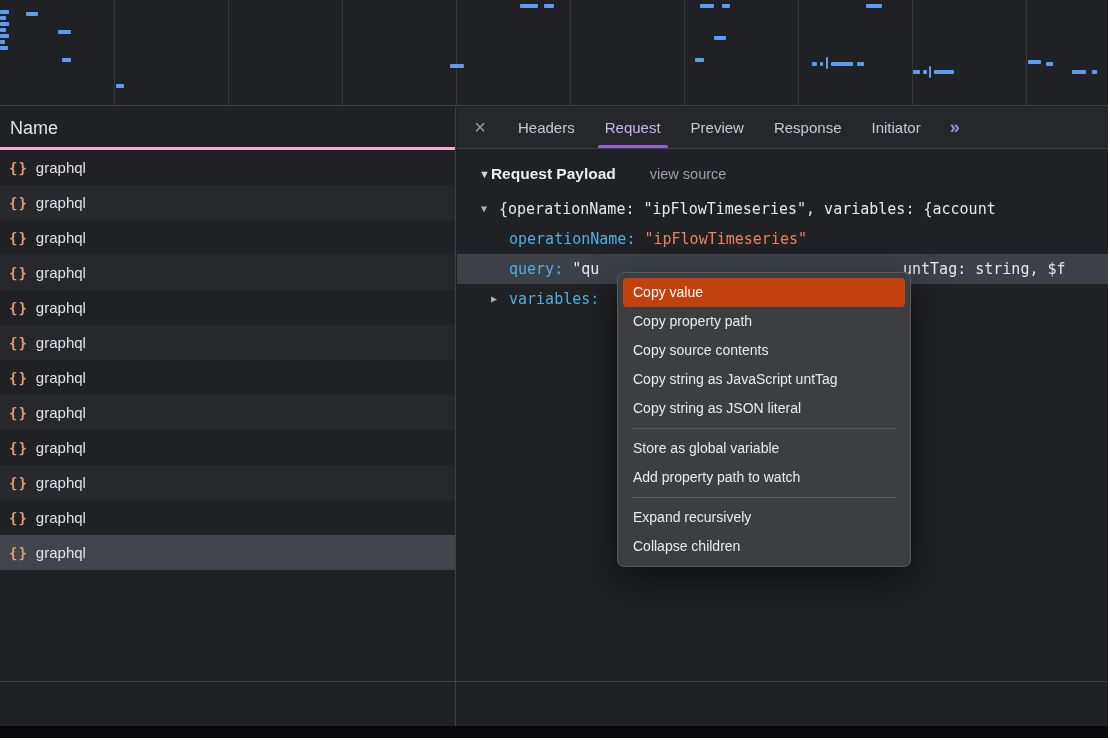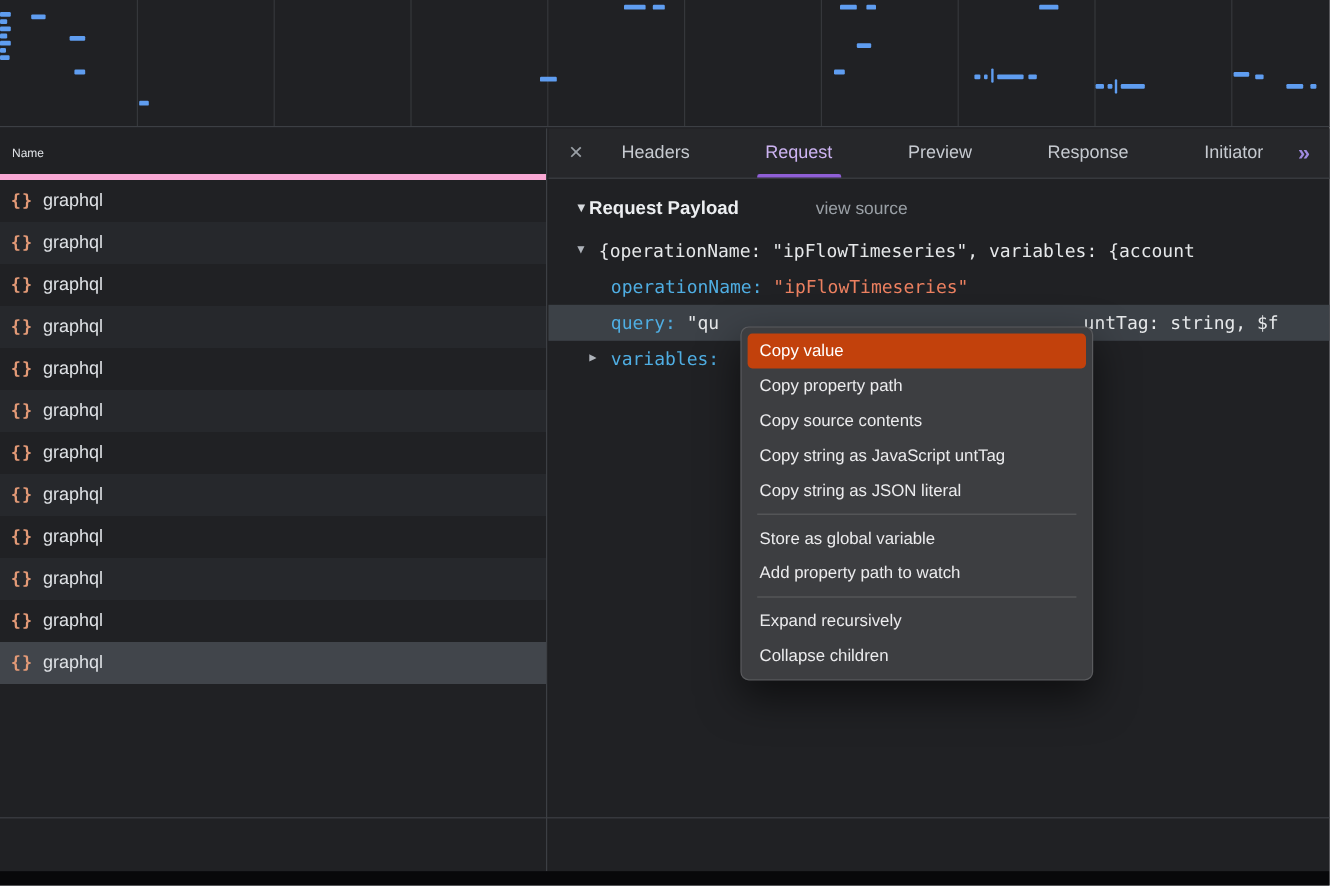--- a/index.html
+++ b/index.html
@@ -8,42 +8,42 @@
 
   .screen { position: relative; width: 1108px; height: 738px; background: #202124; overflow: hidden; color: #e8eaed; }
 
   
   .overview { position: absolute; top: 0; left: 0; right: 0; height: 106px; background: #202124; border-bottom: 1px solid #3c3f44; }
   .ovgrid { position: absolute; top: 0; bottom: 0; width: 1px; background: #35373b; }
   .ovbar { position: absolute; height: 4px; background: #5f9df0; border-radius: 1px; }
 
   
   .name-panel { position: absolute; top: 107px; left: 0; width: 456px; bottom: 12px; border-right: 1px solid #3c3f44; }
-  .name-header { height: 43px; line-height: 43px; padding-left: 10px; font-size: 10px; color: #dfe2e6; border-bottom: 5px solid #f9a8d4; }
+  .name-header { height: 43px; line-height: 43px; padding-left: 10px; font-size: 18px; color: #dfe2e6; border-bottom: 3px solid #f9a8d4; }
   .net-row { height: 35px; display: flex; align-items: center; padding-left: 9px; gap: 8px; font-size: 15px; color: #dfe2e6; }
   .net-row:nth-child(even) { background: #26282c; }
   .net-row.selected { background: #41454b; }
   .json-icon { font-family: "DejaVu Sans Mono", monospace; color: #e39a77; font-size: 14px; font-weight: bold; letter-spacing: 1px; }
 
   
   .detail-panel { position: absolute; top: 107px; left: 457px; right: 0; bottom: 12px; background: #202124; }
   .tabbar { height: 42px; display: flex; align-items: stretch; border-bottom: 1px solid #3c3f44; background: #26272a; }
   .tab-close { width: 46px; display: flex; align-items: center; justify-content: center; color: #9aa0a6; font-size: 20px; }
-  .tabs { display: flex; gap: 33px; }
+  .tabs { display: flex; }
   .tab { padding: 0 15px; display: flex; align-items: center; font-size: 15px; color: #c6cad0; position: relative; white-space: nowrap; }
   .tab.active { color: #cdb4f2; }
   .tab.active::after { content: ""; position: absolute; left: 8px; right: 8px; bottom: 0; height: 3px; background: #8f5fd6; border-radius: 2px 2px 0 0; }
   .tab-overflow { display: flex; align-items: center; padding: 0 10px; margin-left: 4px; color: #a08ae0; font-size: 18px; font-weight: bold; }
 
   
   .payload { padding-top: 16px; }
   .section-header { padding-left: 22px; display: flex; align-items: center; }
   .sh-tri { color: #d6d9dd; font-size: 11px; margin-right: 1px; }
   .sh-title { font-weight: bold; font-size: 15.5px; color: #eceef1; }
-  .viewsource { margin-left: 64px; color: #9aa0a6; font-size: 14.5px; }
+  .viewsource { margin-left: 34px; color: #9aa0a6; font-size: 14.5px; }
 
   .tree { margin-top: 11px; font-family: "DejaVu Sans Mono", monospace; font-size: 15px; }
   .tree-row { position: relative; height: 30px; line-height: 30px; white-space: nowrap; overflow: hidden; }
   .tree-row.root { padding-left: 42px; }
   .tree-row.nested { padding-left: 52px; }
   .tree-row.highlighted { background: #3c4147; }
   .tri { color: #aeb3ba; font-size: 10px; }
   .tri.abs { position: absolute; top: 0; }
   .key { color: #4faee3; }
   .str { color: #ec8060; }

